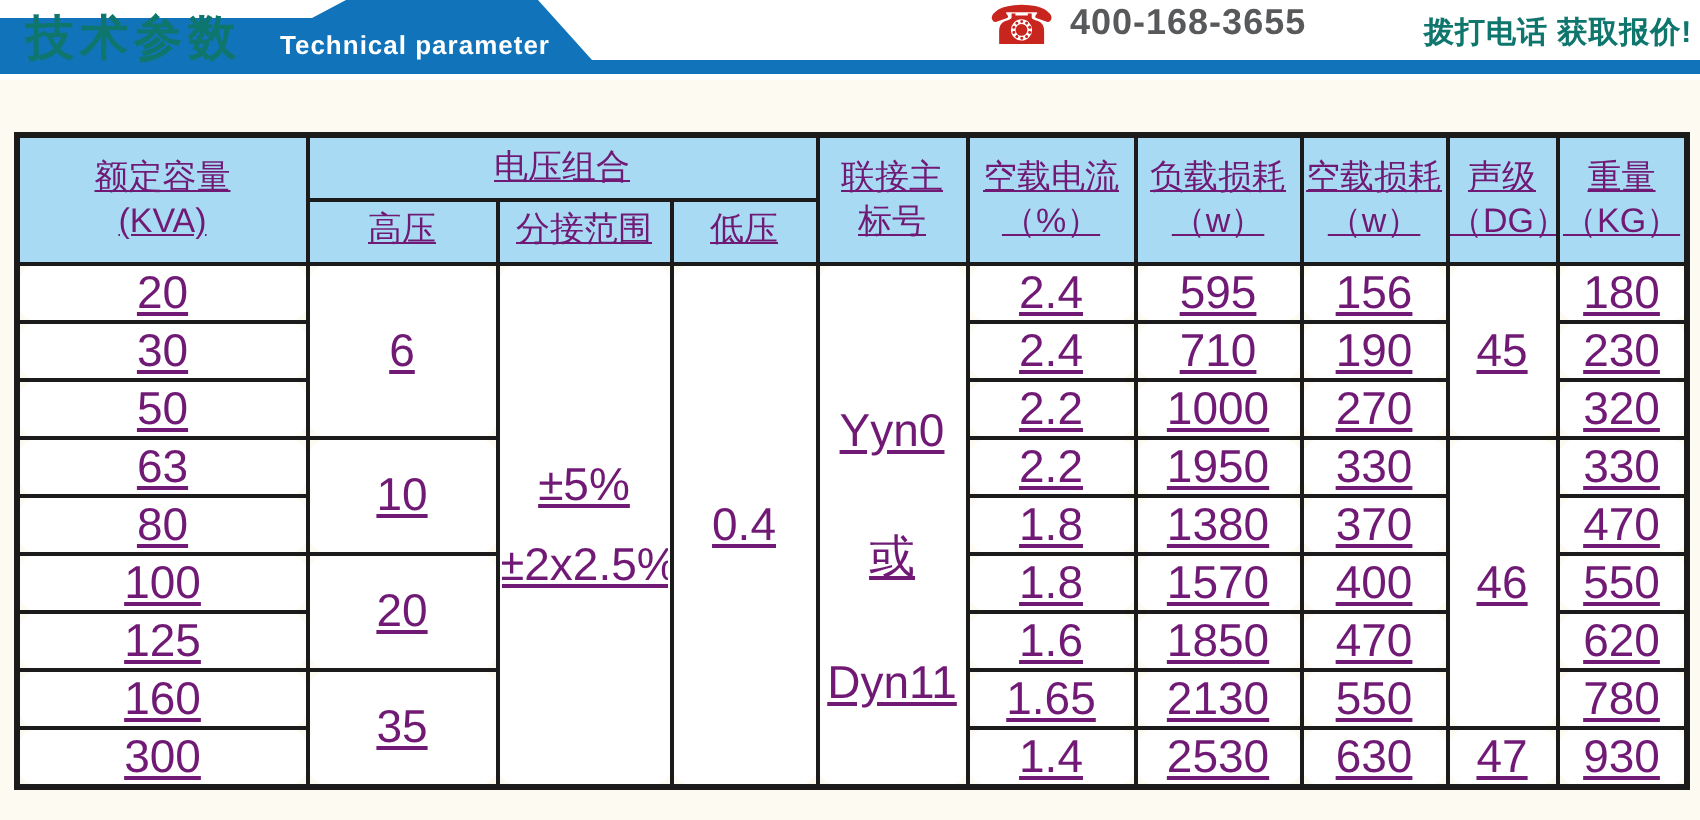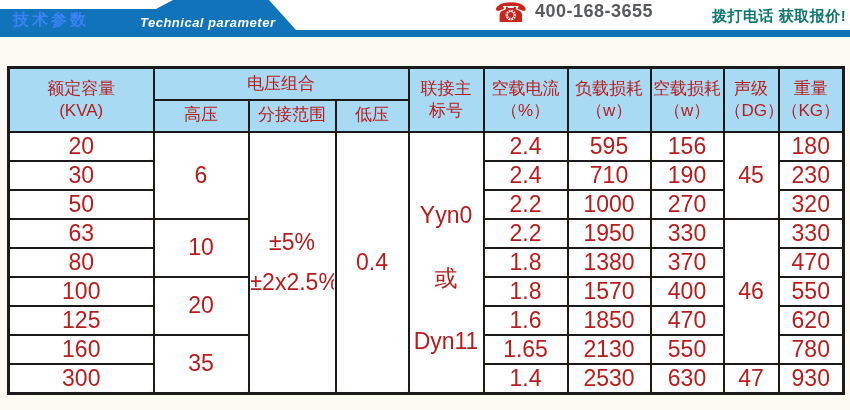--- a/index.html
+++ b/index.html
@@ -8,46 +8,47 @@
     background:#fdfaf2;
     font-family:"Liberation Sans","DejaVu Sans",sans-serif;
     -webkit-font-smoothing:antialiased;
   }
   .page{position:absolute;inset:0;}
   
   .topbar{position:absolute;left:0;top:0;width:850px;height:40px;background:#ffffff;}
   .banner-svg{position:absolute;left:0;top:0;width:850px;height:40px;display:block;}
   .title-cn{
     position:absolute;left:13px;top:6px;
-    font-size:16px;font-weight:bold;color:#3b82f6;letter-spacing:3px;line-height:28px;
+    font-size:24px;font-weight:bold;color:#0f766e;letter-spacing:3px;line-height:28px;
   }
   .title-en{
     position:absolute;left:140px;top:15px;
-    font-size:13px;font-weight:bold;color:#ffffff;letter-spacing:0.5px;font-style:italic;
+    font-size:13px;font-weight:bold;color:#ffffff;letter-spacing:0.5px;
   }
   .phone-group{position:absolute;left:490px;top:0;height:34px;width:360px;}
   .phone-icon{
     position:absolute;left:4px;top:-3px;
     font-size:27px;color:#c9251f;line-height:32px;
   }
   .phone-number{
     position:absolute;left:45px;top:1px;
     font-size:18px;font-weight:bold;color:#58595b;letter-spacing:0.5px;
   }
   .phone-cta{
     position:absolute;left:222px;top:7px;
     font-size:15px;font-weight:bold;color:#0f766e;letter-spacing:0.5px;white-space:nowrap;
   }
   
   .spec-table{
     position:absolute;left:7px;top:66px;
     width:836px;height:240px;
     border-collapse:collapse;table-layout:fixed;
     border:3px solid #1b1b1b;
-    color:#b91c1c;
+    color:#701a75;
+    text-decoration:underline;
   }
   .spec-table th,.spec-table td{
     border:2px solid #1b1b1b;
     text-align:center;vertical-align:middle;padding:0;
     overflow:hidden;
   }
   .spec-table thead th{
     background:#a8dbf3;
     font-weight:normal;font-size:17px;line-height:1.3;
   }

